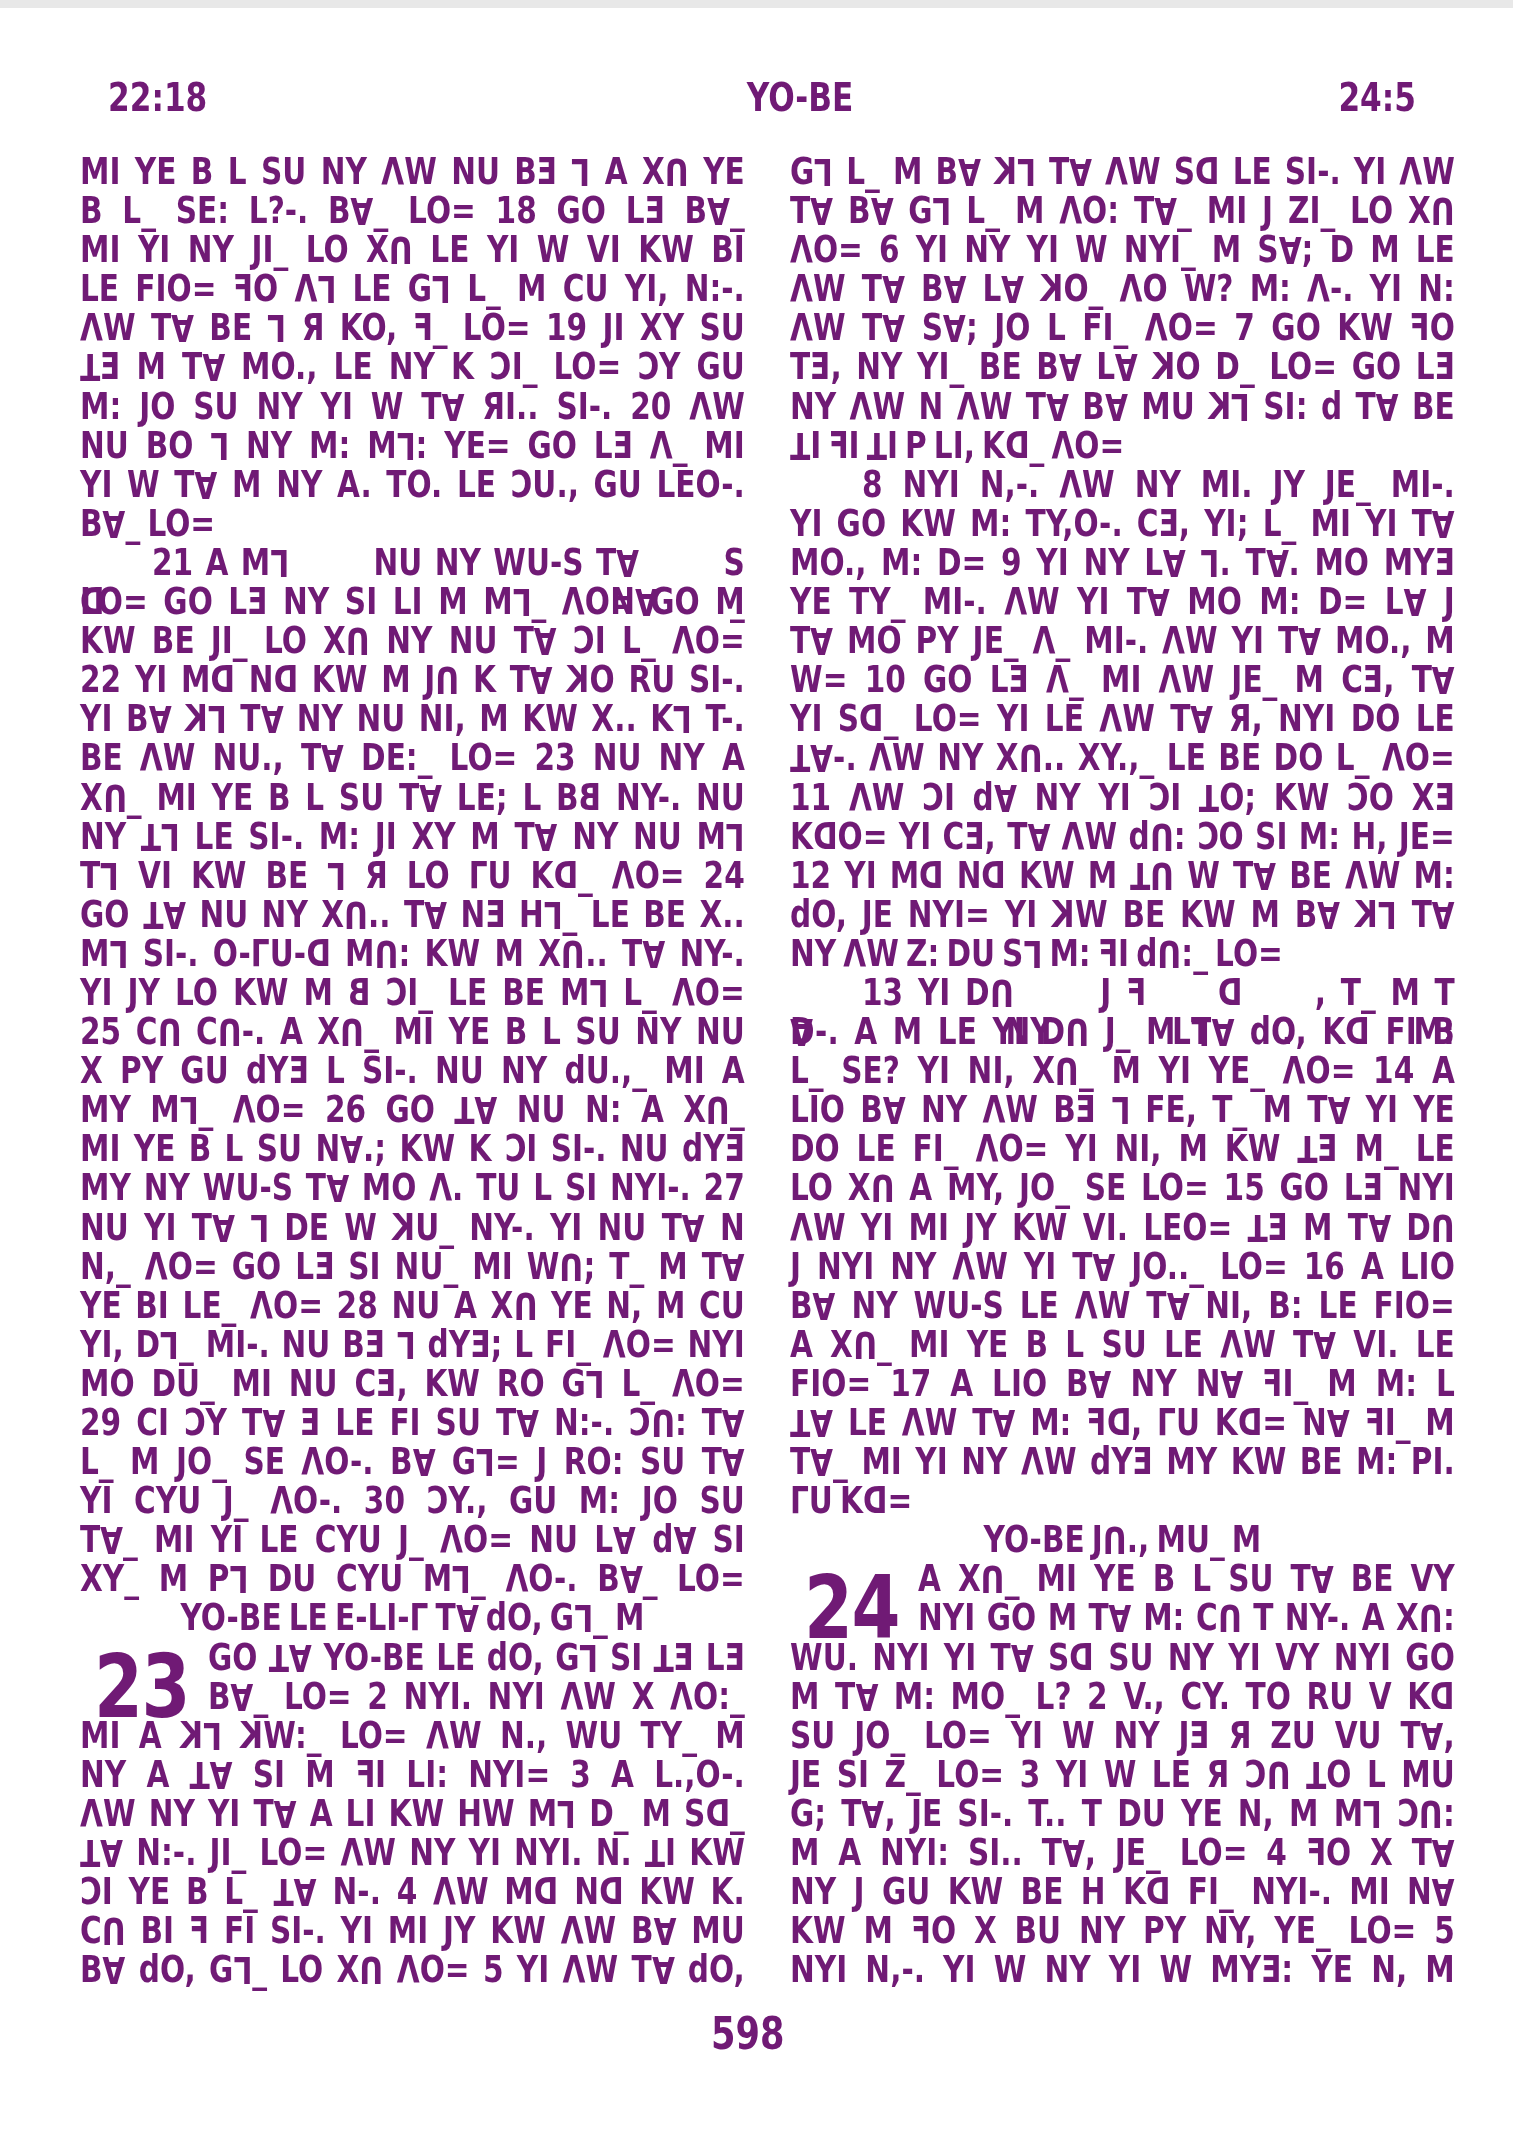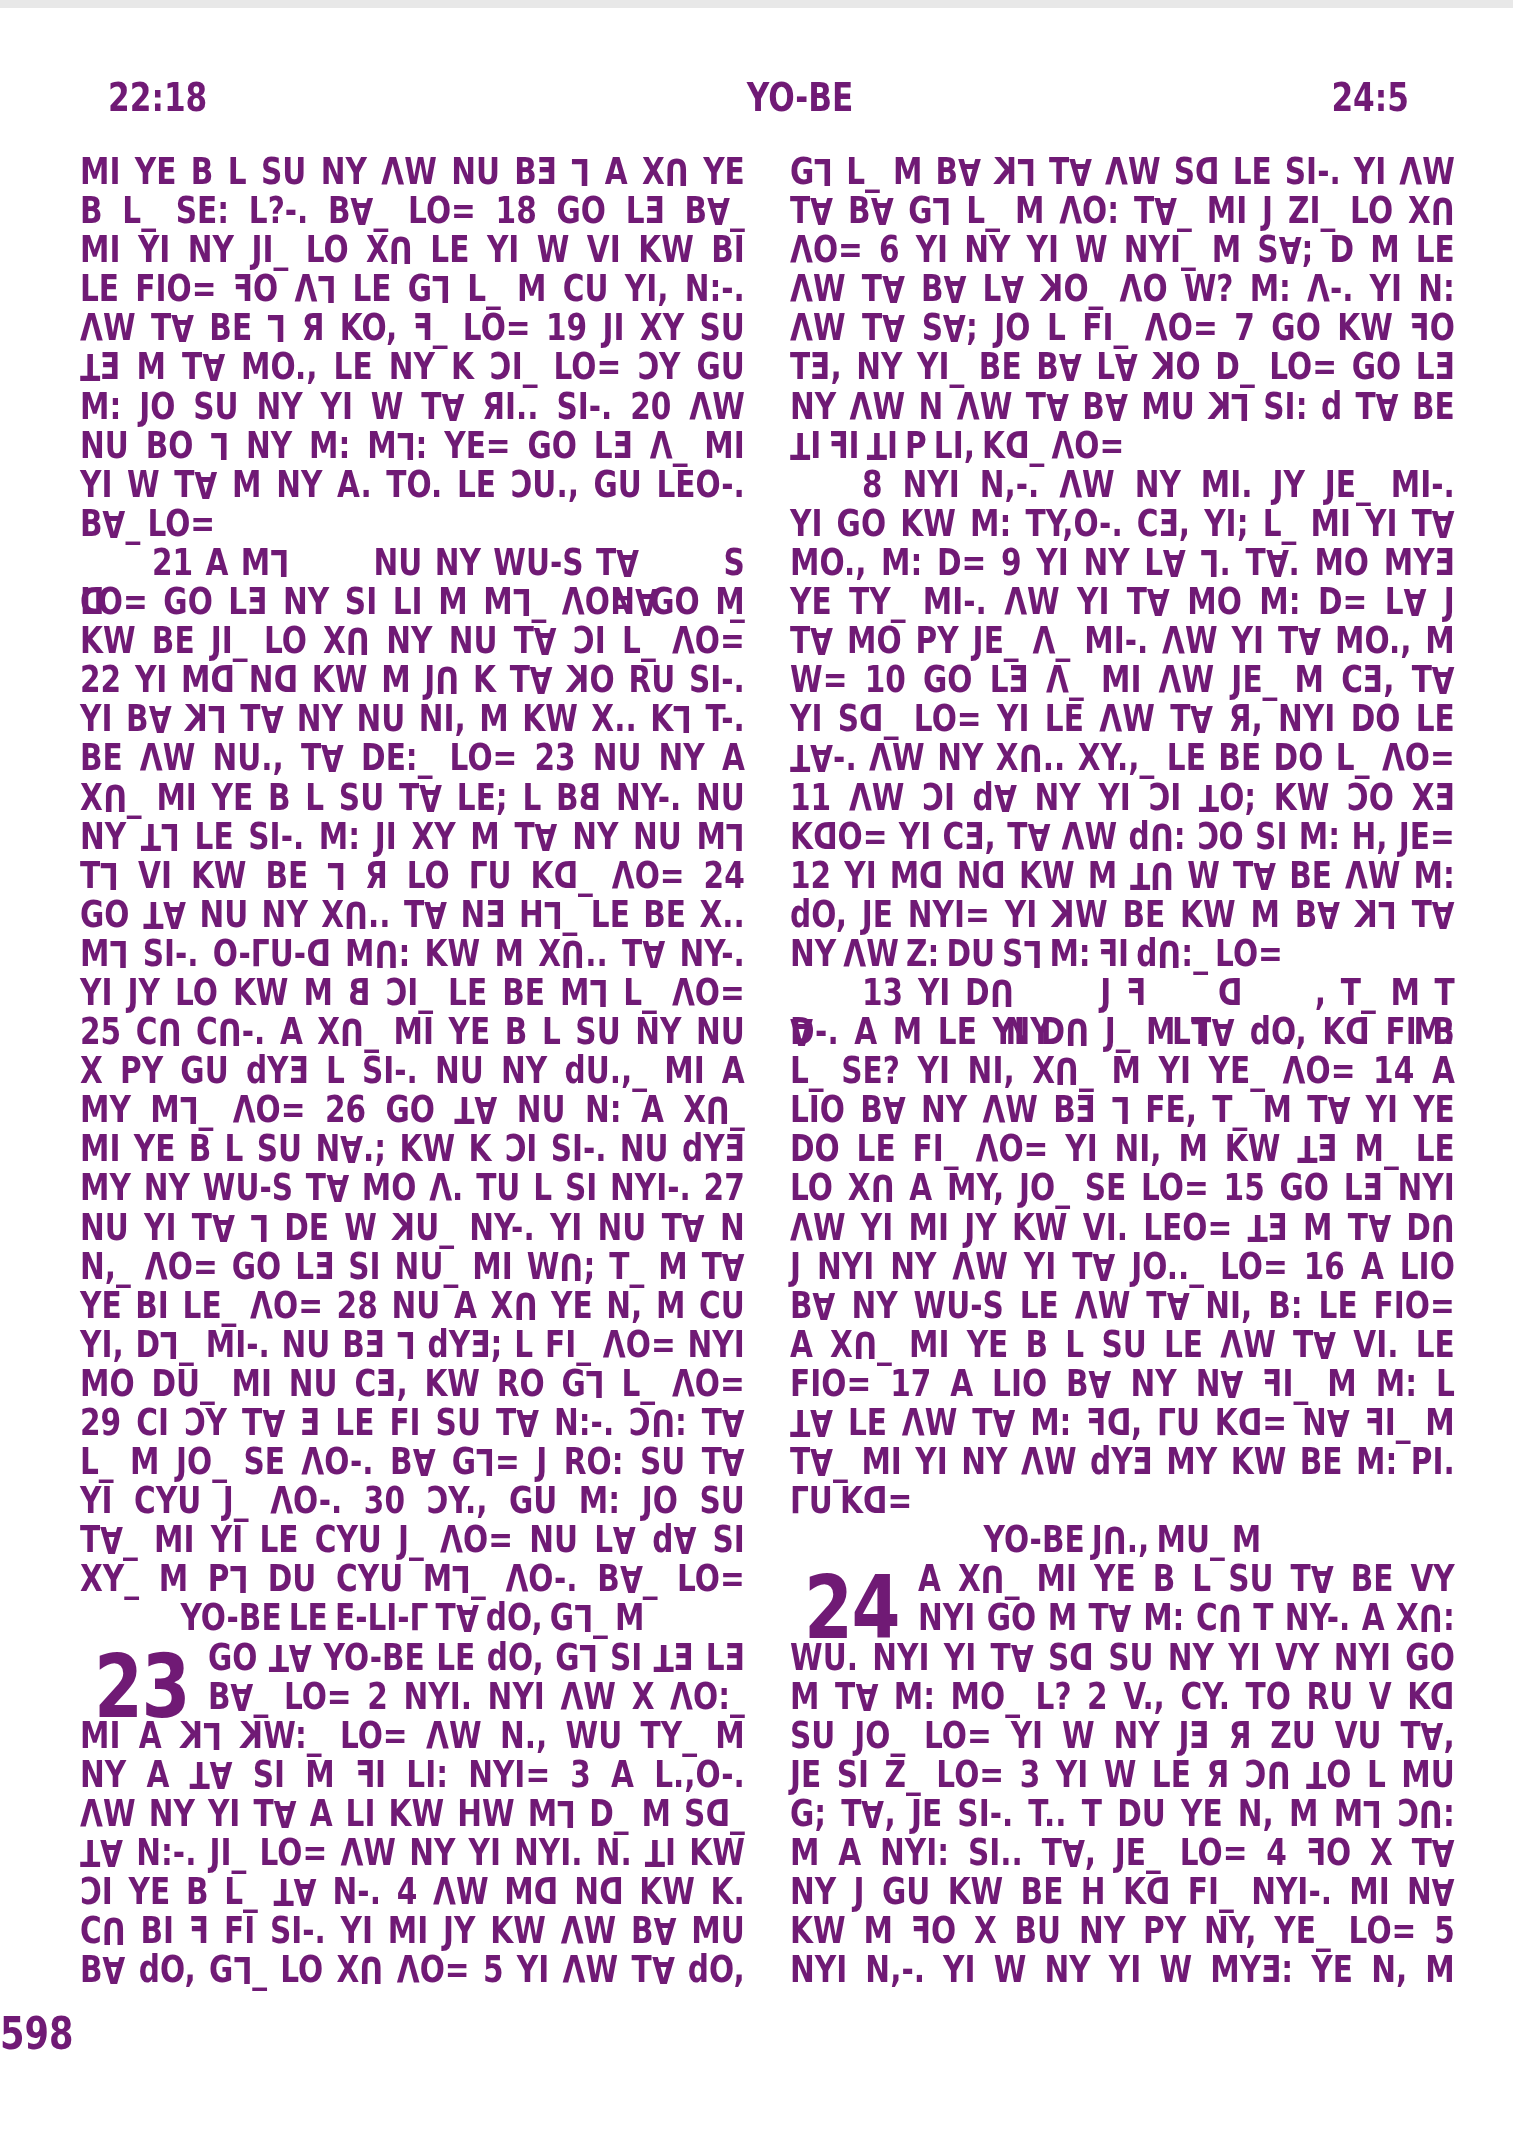--- a/index.html
+++ b/index.html
@@ -6,21 +6,21 @@
   .page{
     position:relative; width:1513px; height:2129px; background:#ffffff;
     font-family:"DejaVu Sans", sans-serif; font-weight:700; color:#701a75;
     overflow:hidden; margin:8px auto;
   }
   
   .header{position:absolute; top:70px; left:0; width:1513px; height:40px; font-size:39px; line-height:40px;}
   .h{position:absolute; top:0; white-space:nowrap;}
   .hl{left:108px;}
   .hc{left:800px; transform:translateX(-50%);text-align:center;}
-  .hr{right:104px;}
+  .hr{right:97px;}
   .cx{display:inline-block; transform:scaleX(0.8); transform-origin:0 50%; white-space:nowrap;}
   .hr .cx{transform-origin:100% 50%;}
   .hc .cx{transform-origin:50% 50%;}
   
   .col{position:absolute; top:144px; width:665px;}
   #col-left{left:80px;}
   #col-right{left:790px;}
   .ln{position:relative; width:665px; height:39.1px; font-size:37px; line-height:39.1px; white-space:nowrap;}
   .tx{
     display:block; width:831px; box-sizing:border-box;
@@ -35,21 +35,21 @@
   
   .g{display:inline-block; line-height:1;}
   .r{transform:rotate(180deg);}
   .m{transform:scaleX(-1);}
   
   .chapnum{
     position:absolute; left:14px; top:5px; font-size:88px; line-height:1;
     transform:scaleX(0.8); transform-origin:0 0; letter-spacing:-2px;
   }
   
-  .pageno{position:absolute; top:2004px; left:0; width:1513px; text-align:left; font-size:44px; line-height:1;}
+  .pageno{position:absolute; top:2004px; left:0; width:1513px; text-align:center; font-size:44px; line-height:1;}
 </style>
 </head>
 <body>
 
 <div class="page">
   <div class="header">
     <span class="h hl"><span class="cx">22:18</span></span>
     <span class="h hc"><span class="cx">YO-BE</span></span>
     <span class="h hr"><span class="cx">24:5</span></span>
   </div>

